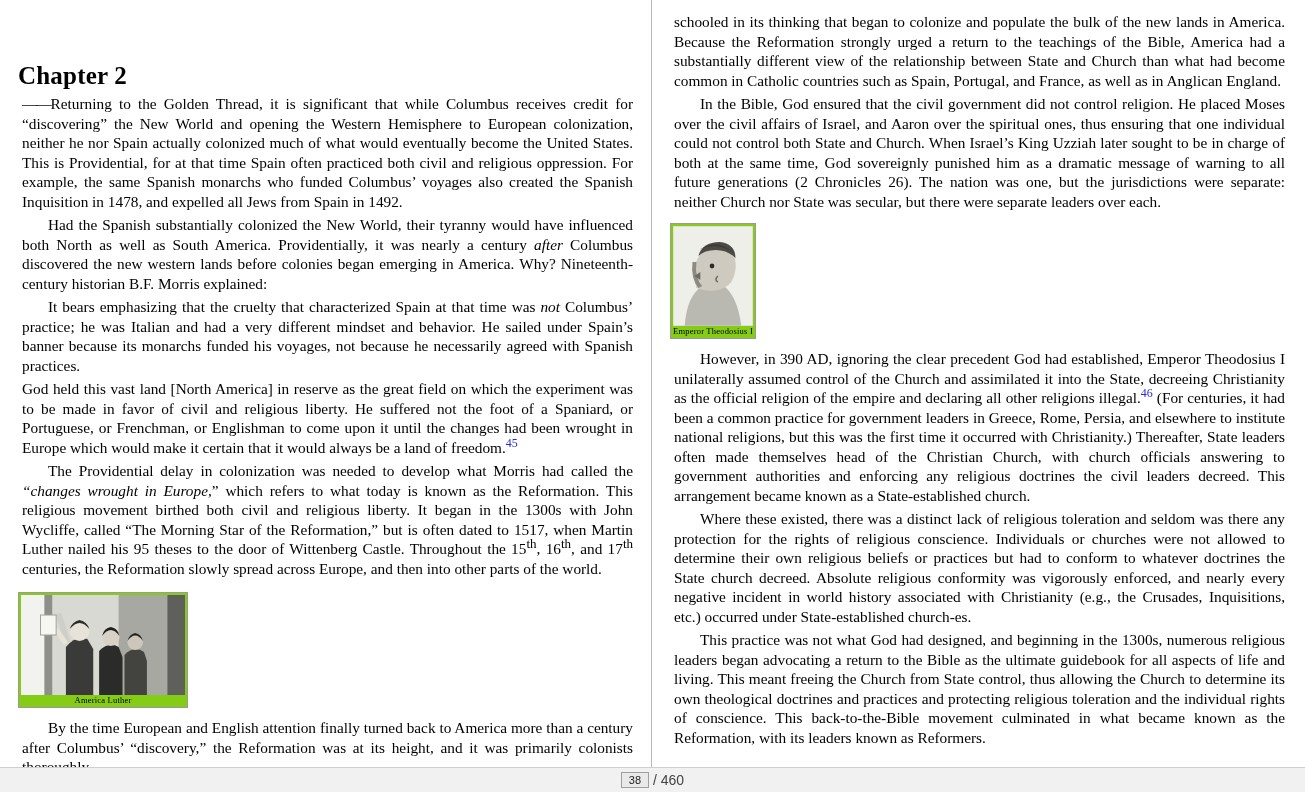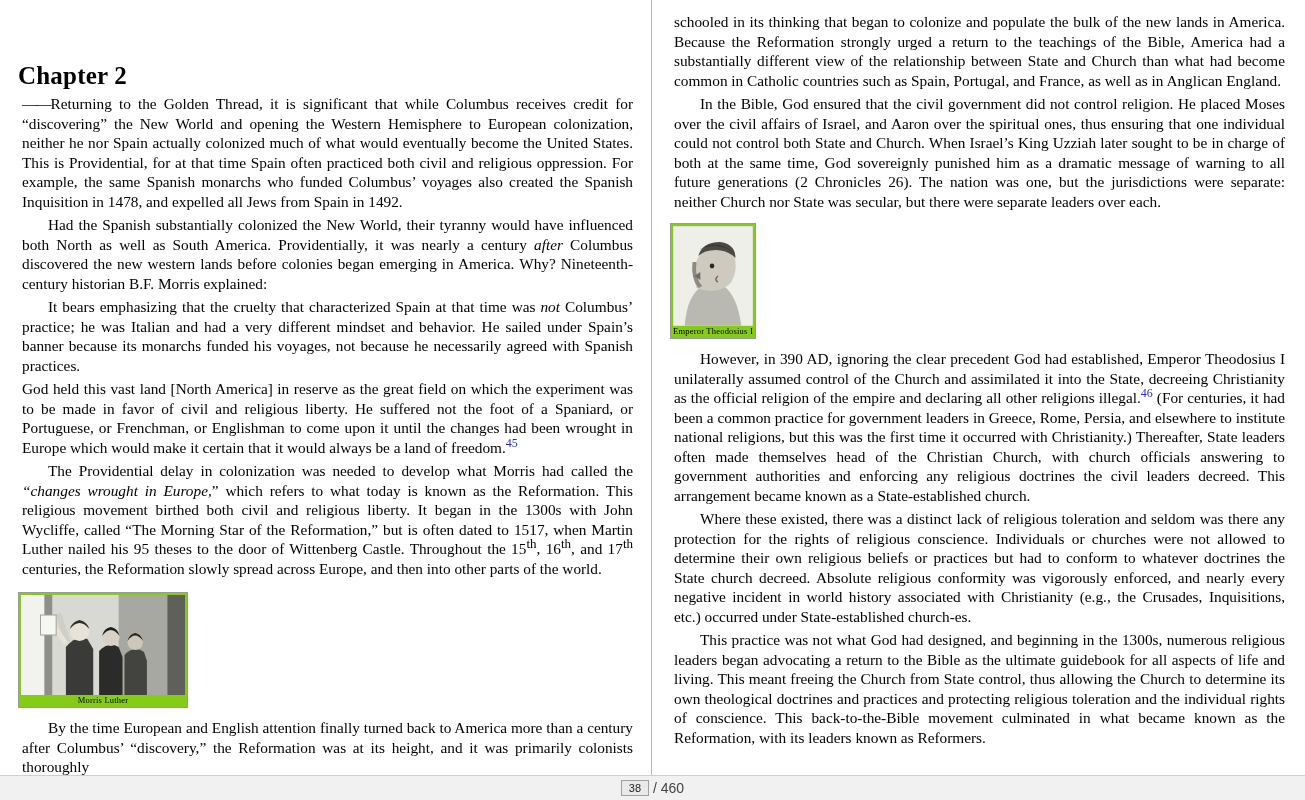--- a/index.html
+++ b/index.html
@@ -115,21 +115,21 @@
     font-family: "Liberation Serif", serif;
     letter-spacing: 0.2px;
   }
   
   .luther-img { height: 100px; background: #ffffff; }
   .theo-img { height: 100px; background: #ffffff; }
 
   .toolbar {
     position: absolute;
     left: 0;
-    bottom: 0;
+    bottom: 8px;
     width: 1305px;
     height: 24px;
     background: #f1f1f1;
     border-top: 1px solid #cfcfcf;
     display: flex;
     align-items: center;
     justify-content: center;
     font-family: "Liberation Sans", sans-serif;
     font-size: 11px;
     color: #333;
@@ -193,21 +193,21 @@
               <circle cx="92" cy="42" r="9" fill="#d8d2c6"></circle>
               <path d="M83 41 Q92 29 101 41 Q99 33 92 32 Q85 33 83 41 Z" fill="#1f1f1e"></path>
 
               <path d="M106 100 L106 60 Q116 50 126 57 L129 66 L129 100 Z" fill="#434340"></path>
               <circle cx="117" cy="47" r="8" fill="#cdc7bb"></circle>
               <path d="M109 46 Q117 35 125 46 Q123 39 117 38 Q111 39 109 46 Z" fill="#24241f"></path>
 
               <rect x="20" y="20" width="16" height="20" fill="#f7f7f2" stroke="#a0a09a"></rect>
             </svg>
           </div>
-          <div class="fig-caption">Morris Luther</div>
+          <div class="fig-caption">America Luther</div>
         </div>
 
         <p class="indent">By the time European and English attention finally turned back to America more than a century after Columbus’ “discovery,” the Reformation was at its height, and it was primarily colonists thoroughly</p>
 
       </div>
     </div>
 
     <div class="leaf leaf-right">
       <div class="col-inner">
 

